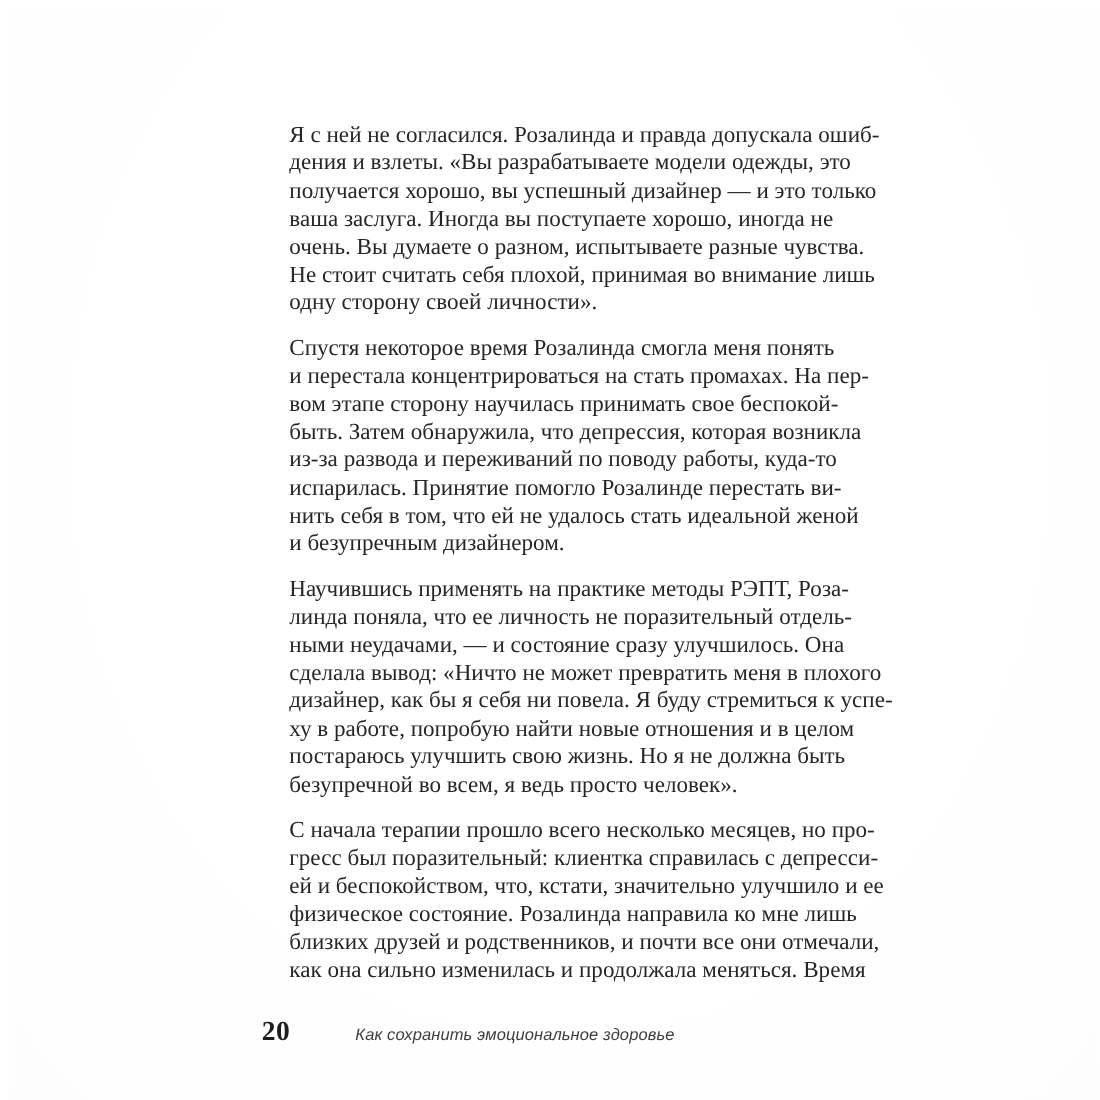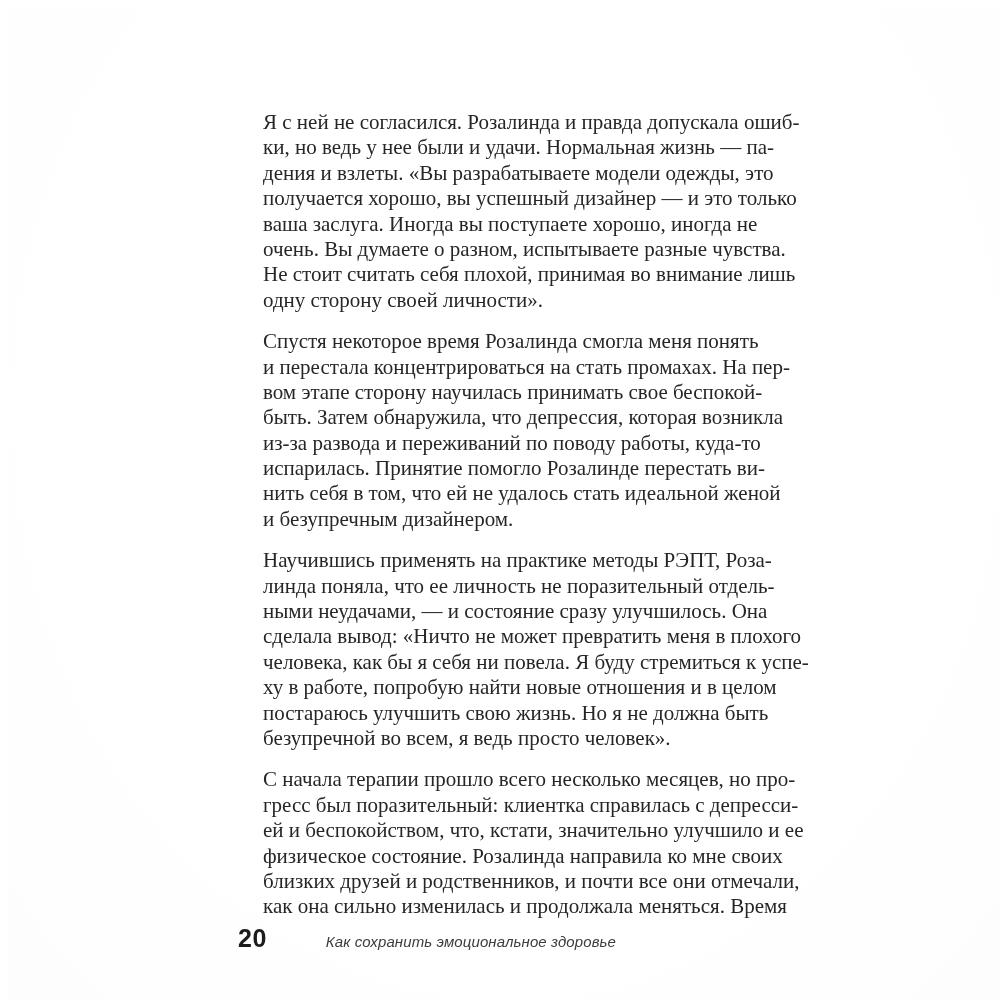--- a/index.html
+++ b/index.html
@@ -43,37 +43,37 @@
     top: 908px;
     display: flex;
     align-items: baseline;
     font-family: "Liberation Sans", sans-serif;
   }
   .page-number {
     font-size: 25px;
     font-weight: 700;
     color: #1c1c1c;
     letter-spacing: 0.5px;
+    font-family: Liberation Serif, serif;
   }
   .running-title {
     margin-left: 51px;
     font-size: 15px;
     color: #3d3d3d;
     letter-spacing: 0.1px;
     font-style: italic;
   }
 </style>
 </head>
 <body>
 
 <div class="book-page">
   <main class="text-block">
       <div class="paragraph">
         <div class="line">Я с ней не согласился. Розалинда и правда допускала ошиб-</div>
-        <div class="line">ки, но ведь у нее были и удачи. Нормальная жизнь — па-</div>
         <div class="line">дения и взлеты. «Вы разрабатываете модели одежды, это</div>
         <div class="line">получается хорошо, вы успешный дизайнер — и это только</div>
         <div class="line">ваша заслуга. Иногда вы поступаете хорошо, иногда не</div>
         <div class="line">очень. Вы думаете о разном, испытываете разные чувства.</div>
         <div class="line">Не стоит считать себя плохой, принимая во внимание лишь</div>
         <div class="line last">одну сторону своей личности».</div>
       </div>
       <div class="paragraph">
         <div class="line">Спустя некоторое время Розалинда смогла меня понять</div>
         <div class="line">и перестала концентрироваться на стать промахах. На пер-</div>
@@ -82,30 +82,30 @@
         <div class="line">из-за развода и переживаний по поводу работы, куда-то</div>
         <div class="line">испарилась. Принятие помогло Розалинде перестать ви-</div>
         <div class="line">нить себя в том, что ей не удалось стать идеальной женой</div>
         <div class="line last">и безупречным дизайнером.</div>
       </div>
       <div class="paragraph">
         <div class="line">Научившись применять на практике методы РЭПТ, Роза-</div>
         <div class="line">линда поняла, что ее личность не поразительный отдель-</div>
         <div class="line">ными неудачами, — и состояние сразу улучшилось. Она</div>
         <div class="line">сделала вывод: «Ничто не может превратить меня в плохого</div>
-        <div class="line">человека, как бы я себя ни повела. Я буду стремиться к успе-</div>
+        <div class="line">дизайнер, как бы я себя ни повела. Я буду стремиться к успе-</div>
         <div class="line">ху в работе, попробую найти новые отношения и в целом</div>
         <div class="line">постараюсь улучшить свою жизнь. Но я не должна быть</div>
         <div class="line last">безупречной во всем, я ведь просто человек».</div>
       </div>
       <div class="paragraph">
         <div class="line">С начала терапии прошло всего несколько месяцев, но про-</div>
         <div class="line">гресс был поразительный: клиентка справилась с депресси-</div>
         <div class="line">ей и беспокойством, что, кстати, значительно улучшило и ее</div>
-        <div class="line">физическое состояние. Розалинда направила ко мне своих</div>
+        <div class="line">физическое состояние. Розалинда направила ко мне лишь</div>
         <div class="line">близких друзей и родственников, и почти все они отмечали,</div>
         <div class="line last">как она сильно изменилась и продолжала меняться. Время</div>
       </div>
     </main>
   <footer class="page-footer">
     <span class="page-number">20</span>
     <span class="running-title">Как сохранить эмоциональное здоровье</span>
   </footer>
 </div>
 

